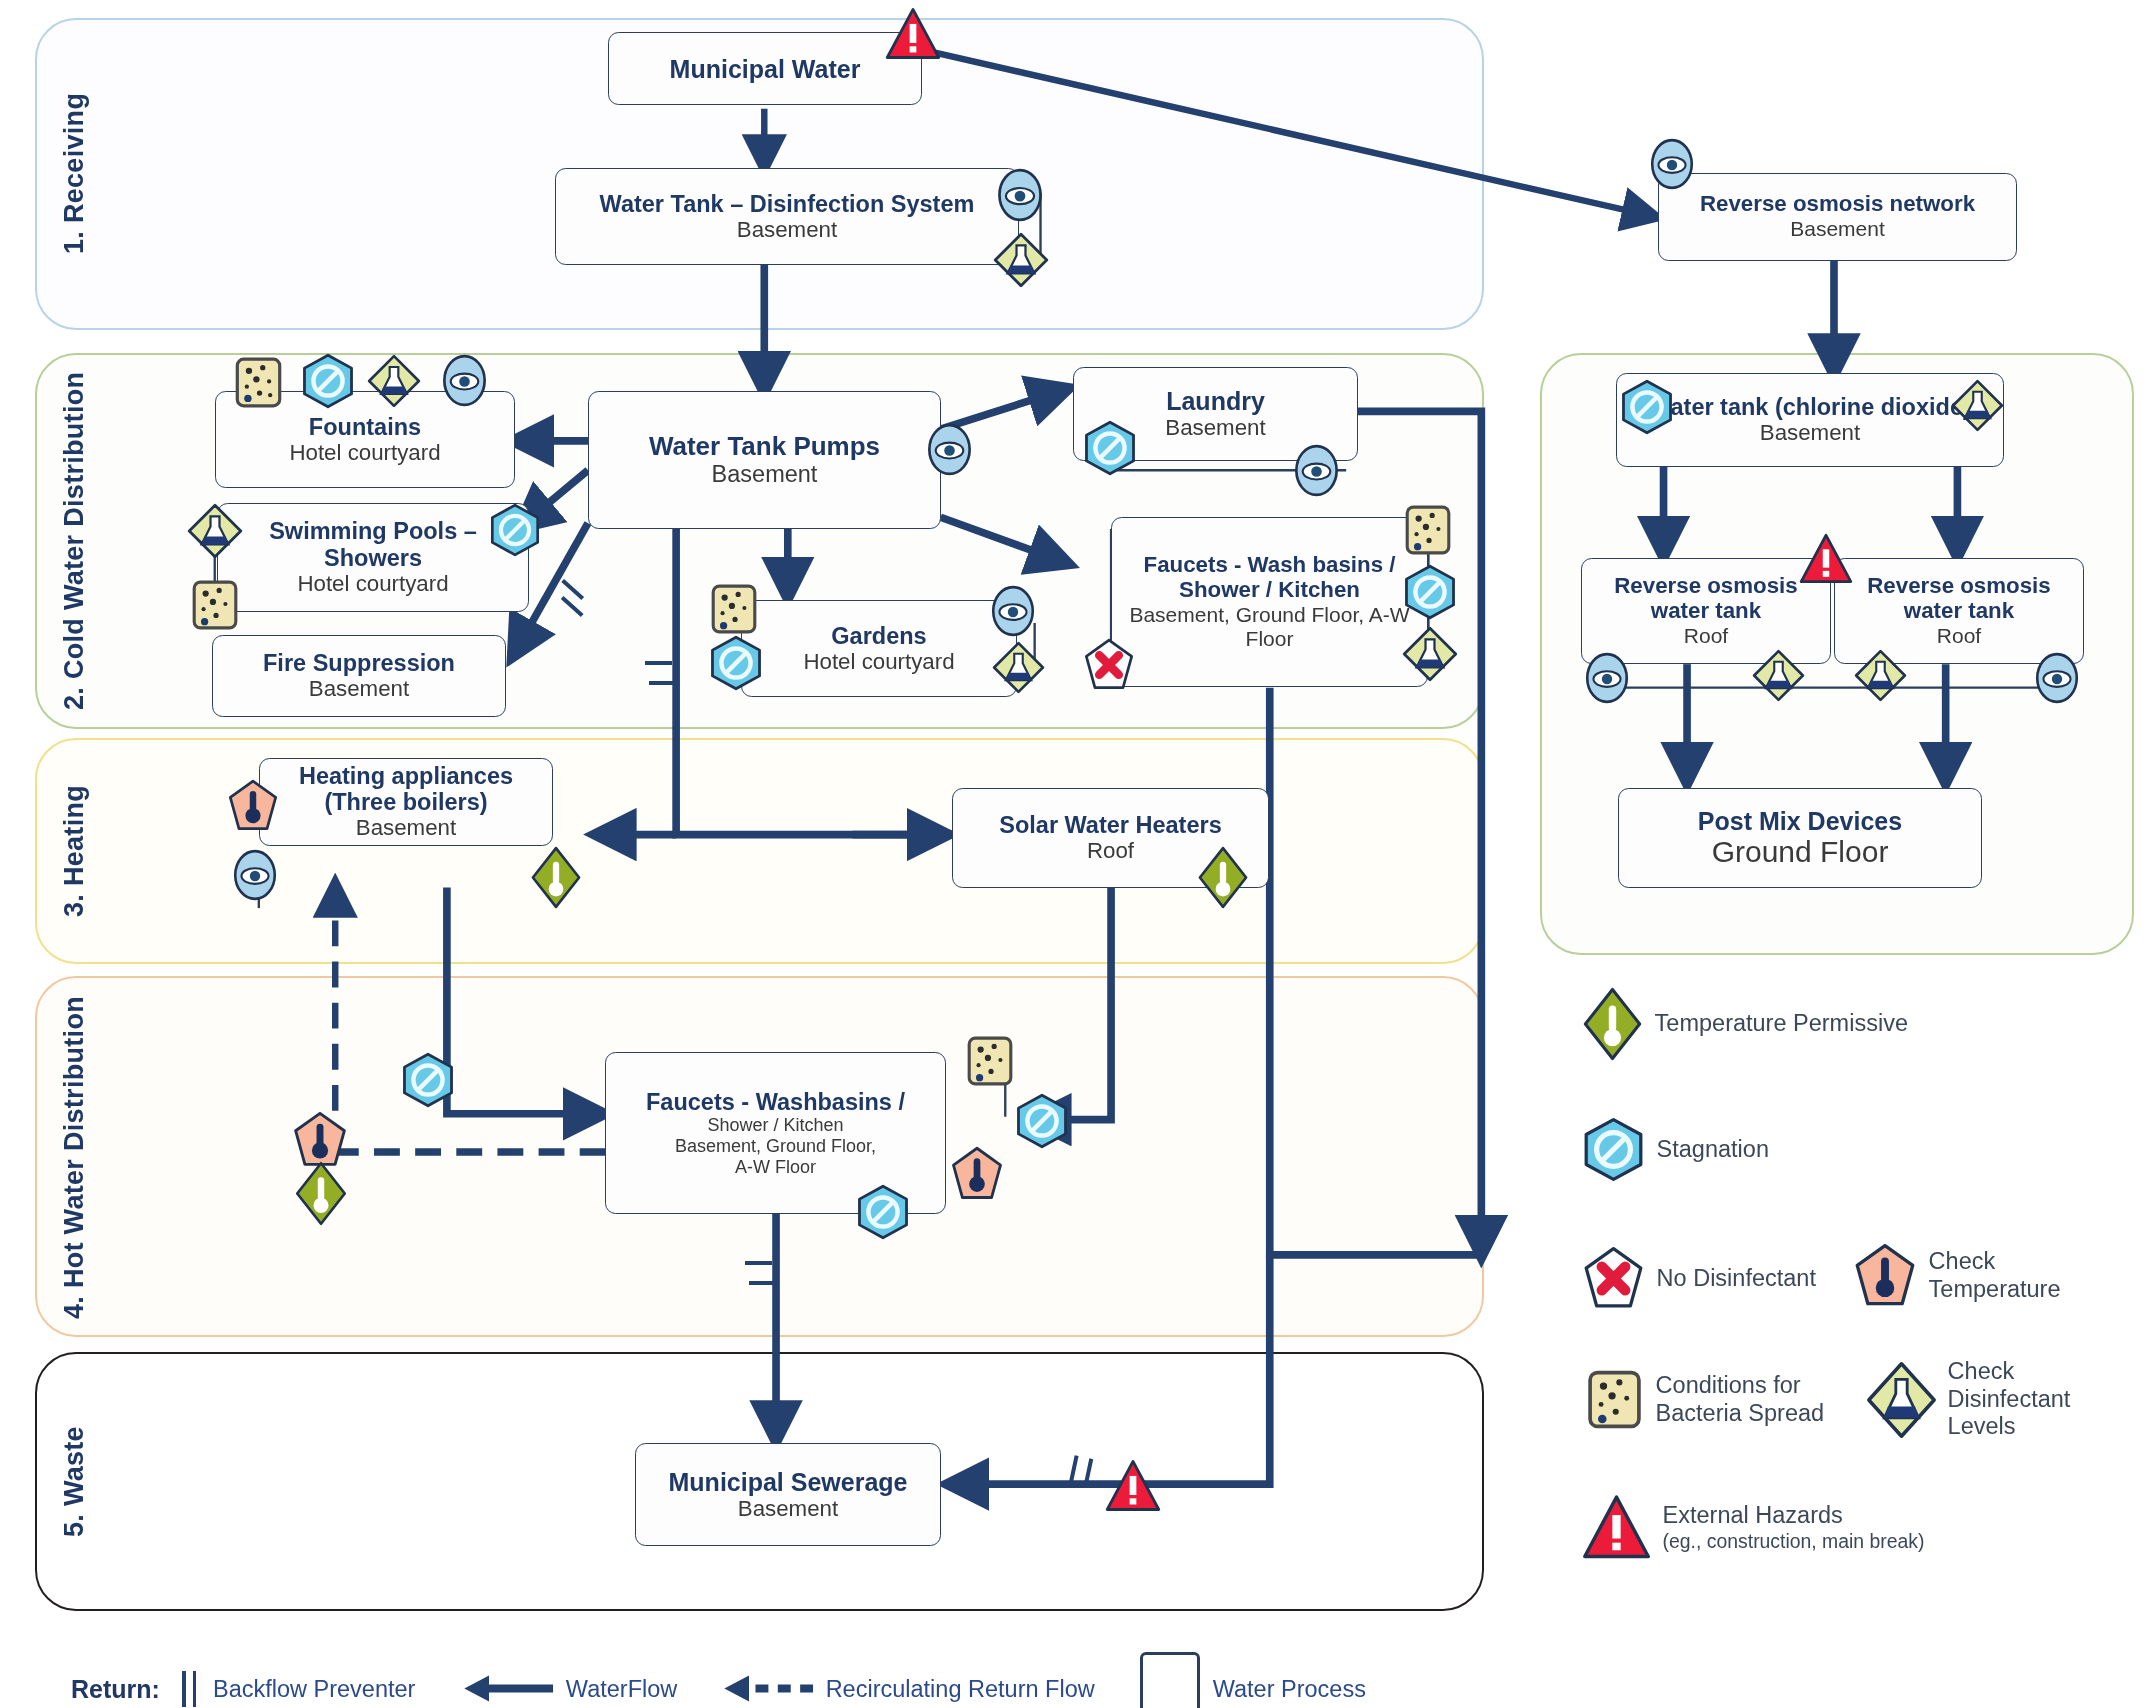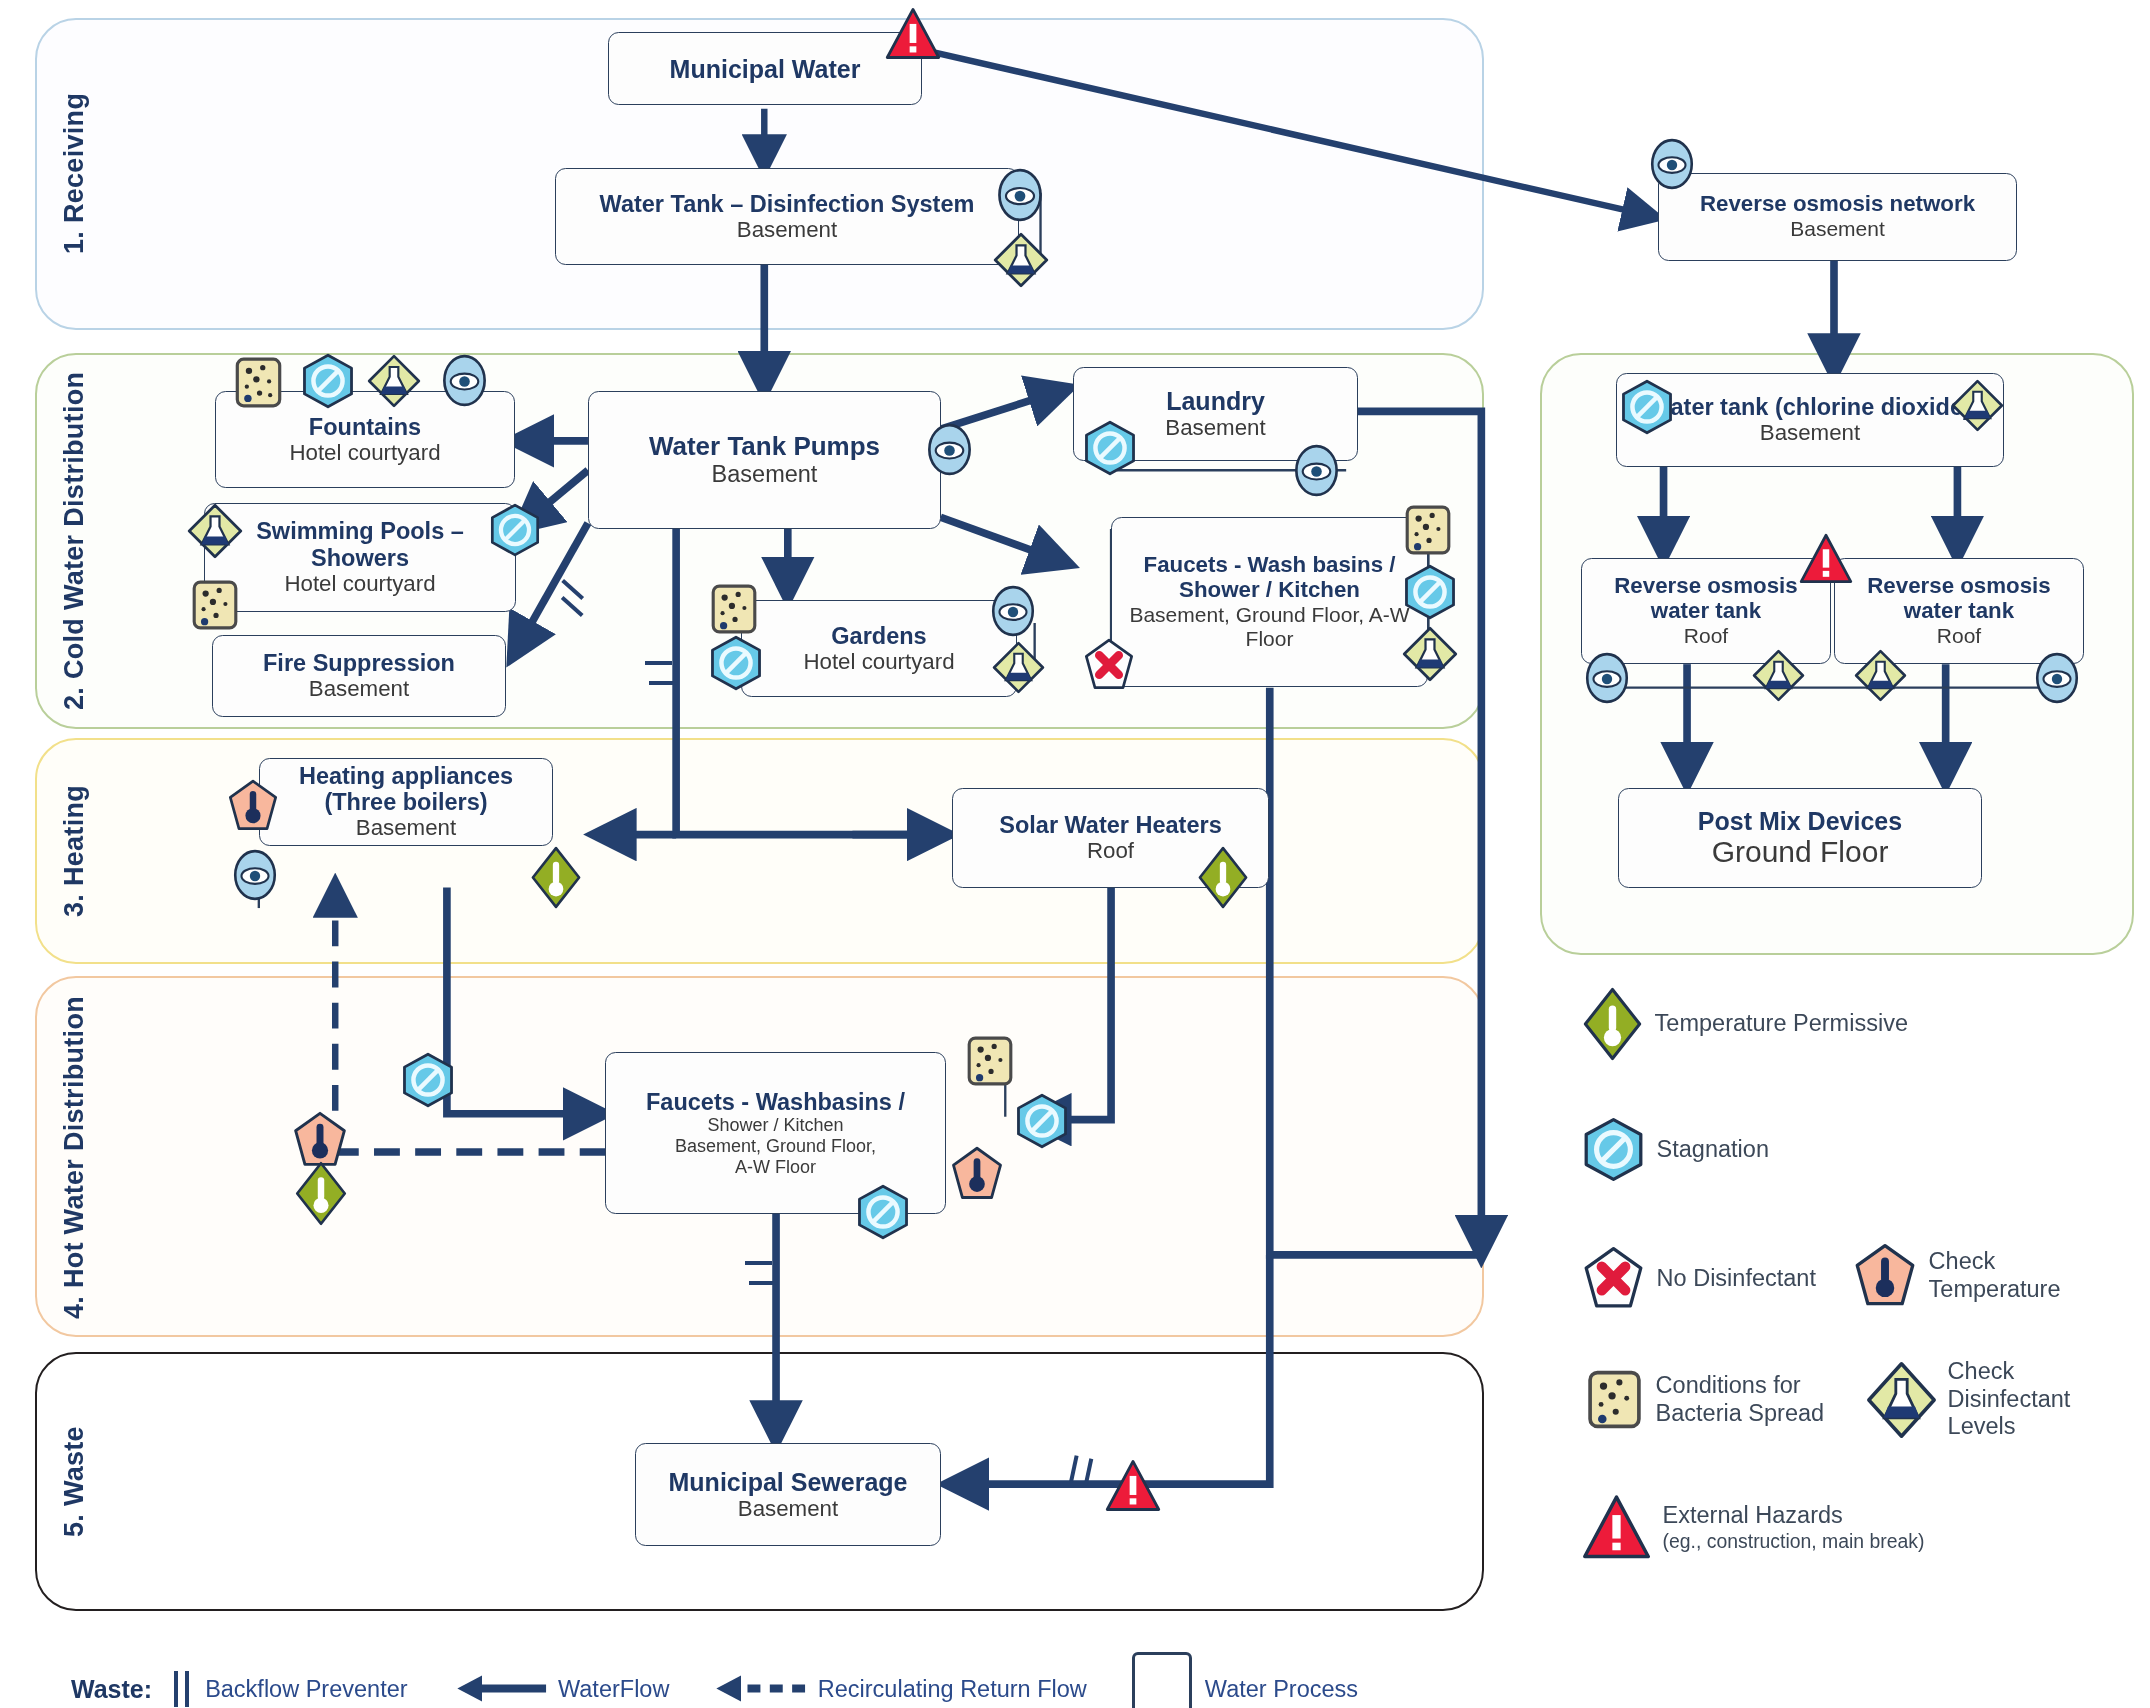--- a/index.html
+++ b/index.html
@@ -148,21 +148,21 @@
   <div class="node" style="left:588px;top:391px;width:353px;height:138px;">
     <div class="t" style="font-size:26px;">Water Tank Pumps</div>
     <div class="s" style="font-size:23.5px;">Basement</div>
   </div>
 
   <div class="node" style="left:215px;top:391px;width:300px;height:97px;">
     <div class="t" style="font-size:23.5px;">Fountains</div>
     <div class="s" style="font-size:22.3px;">Hotel courtyard</div>
   </div>
 
-  <div class="node" style="left:204px;top:503px;width:312px;height:109px;">
+  <div class="node" style="left:217px;top:503px;width:312px;height:109px;">
     <div class="t" style="font-size:23.5px;">Swimming Pools – Showers</div>
     <div class="s" style="font-size:22.3px;">Hotel courtyard</div>
   </div>
 
   <div class="node" style="left:212px;top:635px;width:294px;height:82px;">
     <div class="t" style="font-size:23.5px;">Fire Suppression</div>
     <div class="s" style="font-size:22.3px;">Basement</div>
   </div>
 
   <div class="node" style="left:741px;top:600px;width:276px;height:97px;">
@@ -647,21 +647,21 @@
           <rect x="44" y="72" width="12" height="11" fill="#fff"></rect>
         </svg>
     </span>
     <span style="margin-left:10.6px;">
       <span class="lg-txt" style="display:block;margin:0;font-size:23.5px;">External Hazards</span>
       <span class="lg-txt" style="display:block;margin:0;font-size:19.4px;">(eg., construction, main break)</span>
     </span>
   </div>
 
   <div class="bottombar" style="left:71px;top:1652px;">
-    <span class="bb-label" style="font-size:25px;">Waste:</span>
+    <span class="bb-label" style="font-size:25px;">Return:</span>
 
     <span style="margin-left:16.5px;display:inline-block;width:26px;height:36px;position:relative;">
       <span style="position:absolute;left:5.9px;top:0;width:3.5px;height:36px;background:#24406e;display:block;"></span>
       <span style="position:absolute;left:16.5px;top:0;width:3.5px;height:36px;background:#24406e;display:block;"></span>
     </span>
     <span class="bb-txt" style="margin-left:10.6px;font-size:23.5px;">Backflow Preventer</span>
 
     <span style="margin-left:47px;display:inline-block;">
       <svg width="94" height="33" viewBox="0 0 160 56">
           <path d="M155,28 L40,28" stroke="#24406e" stroke-width="14" fill="none"></path>

